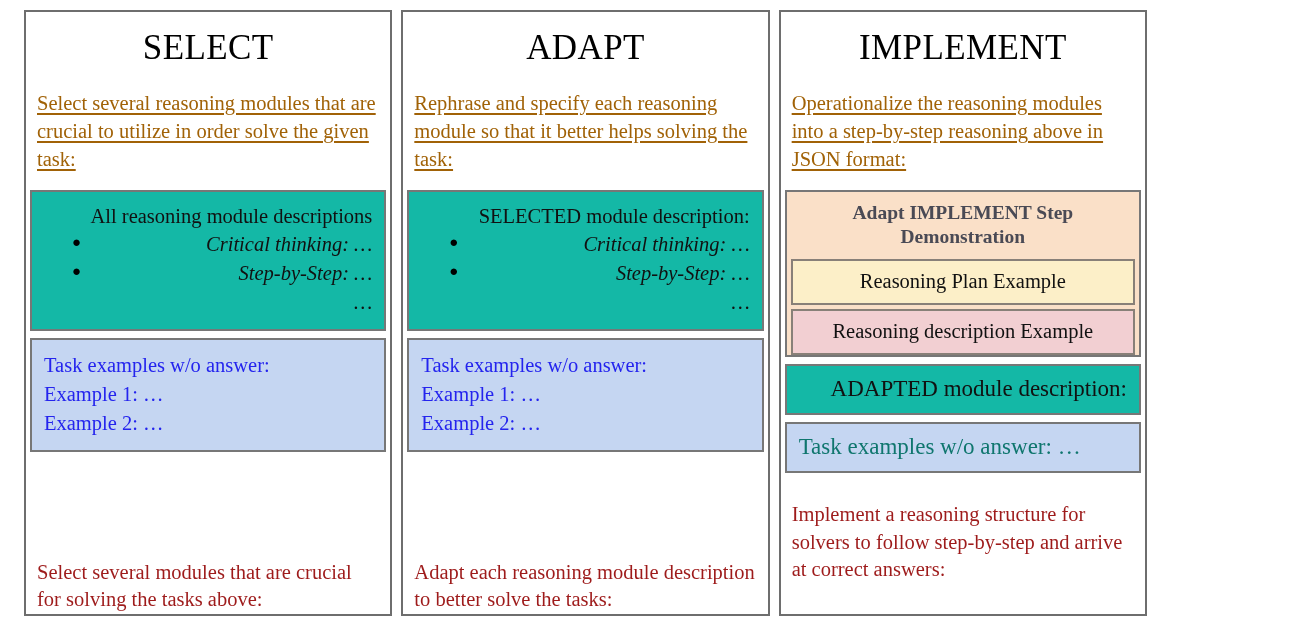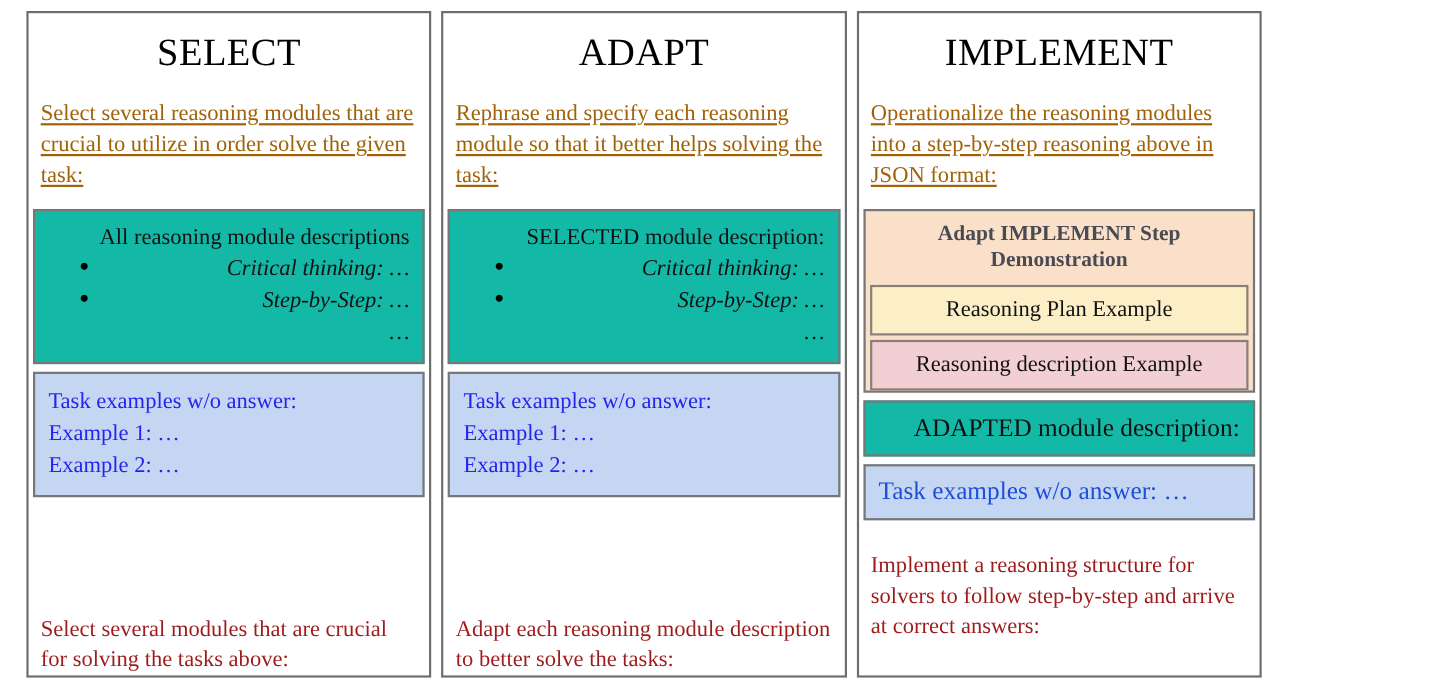--- a/index.html
+++ b/index.html
@@ -136,21 +136,21 @@
     box-sizing: border-box;
     margin: 0 4px;
   }
   .demo-sub.last { margin-bottom: 4px; }
 
   .one-line {
     font-size: 23px;
     color: #111111;
     padding: 10px 12px 11px 12px;
   }
-  .one-line.blue { color: #1d4ed8; }
+  .one-line.blue { color: #0f766e; }
 
   .spacer { flex: 1 1 auto; min-height: 0; }
 </style>
 </head>
 <body>
 
 <div id="stage">
 
   <div class="panel">
     <div class="panel-title">SELECT</div>

